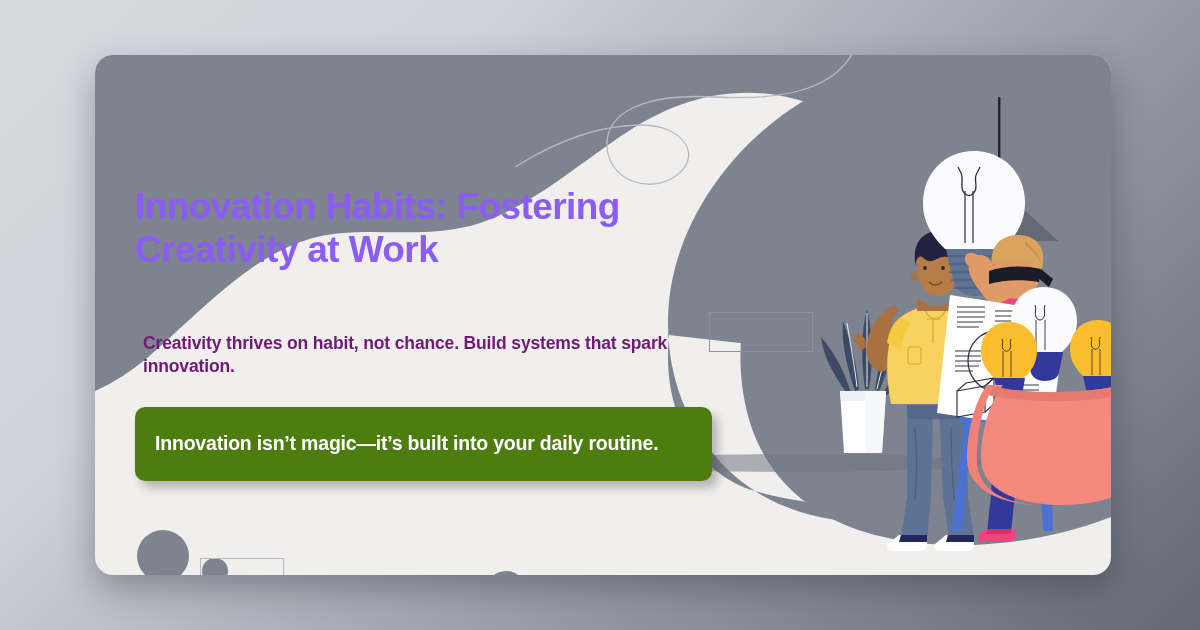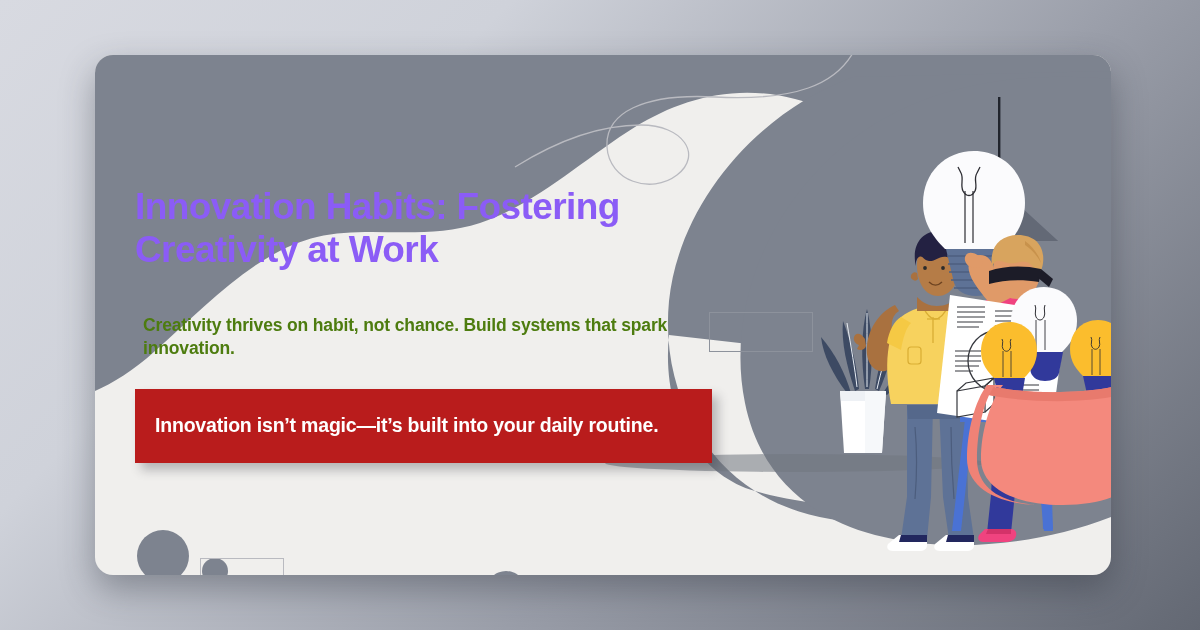--- a/index.html
+++ b/index.html
@@ -22,27 +22,27 @@
 
   
   #textcol { position:absolute; left:40px; top:130px; width:600px; z-index:6; }
 
   #title {
     font-size:37px; line-height:1.17; font-weight:bold; color:#8b5cf6;
     letter-spacing:-.6px; white-space:pre-line;
     font-family:"Liberation Sans","DejaVu Sans",sans-serif;
   }
   #subtitle {
-    margin-top:42px; margin-left:8px; width:548px;
-    font-size:17.5px; line-height:1.34; font-weight:bold; color:#4d7c0f;
+    margin-top:60px; margin-left:8px; width:548px;
+    font-size:17.5px; line-height:1.34; font-weight:bold; color:#701a75;
     letter-spacing:-.15px;
   }
   #quotebar {
     margin-top:29px; width:577px; min-height:74px;
-    background:#b91c1c; border-radius:0;
+    background:#4d7c0f; border-radius:10px;
     display:flex; align-items:center;
     padding:11px 18px 13px 20px;
     box-shadow:6px 7px 10px rgba(45,48,56,.30);
   }
   #quotebar span {
     font-size:19.5px; line-height:1.32; font-weight:bold; color:#ffffff;
     letter-spacing:-.2px;
   }
 
   

